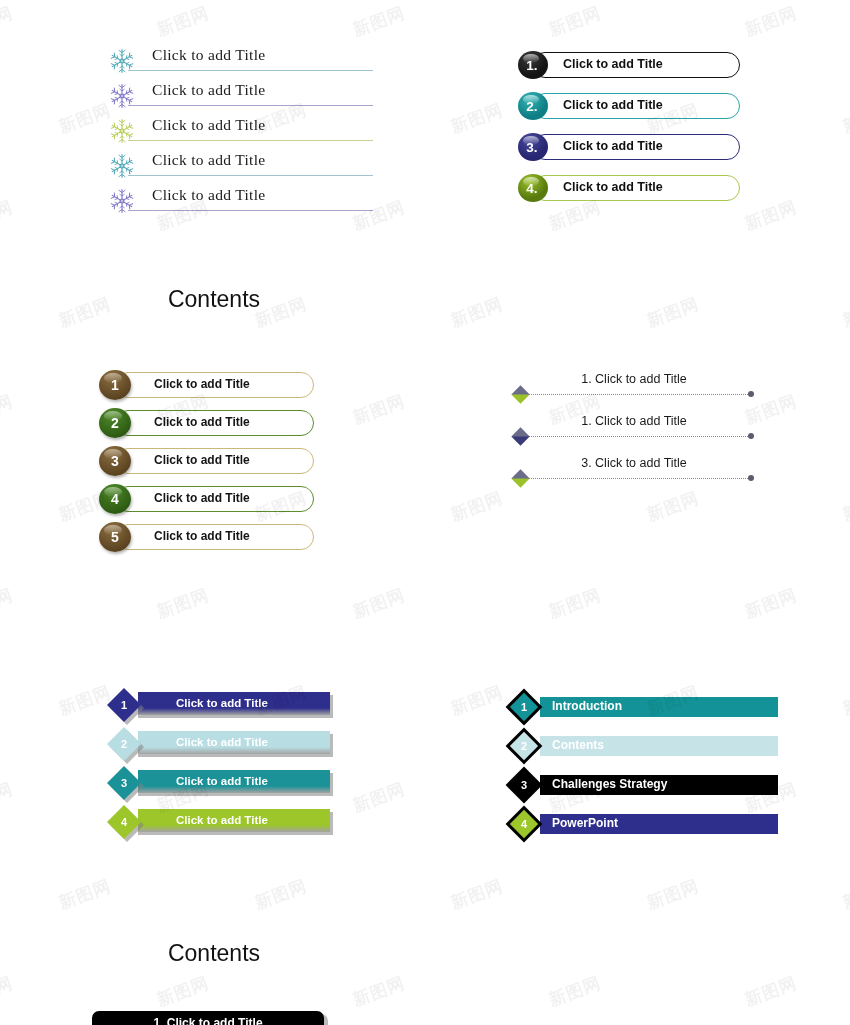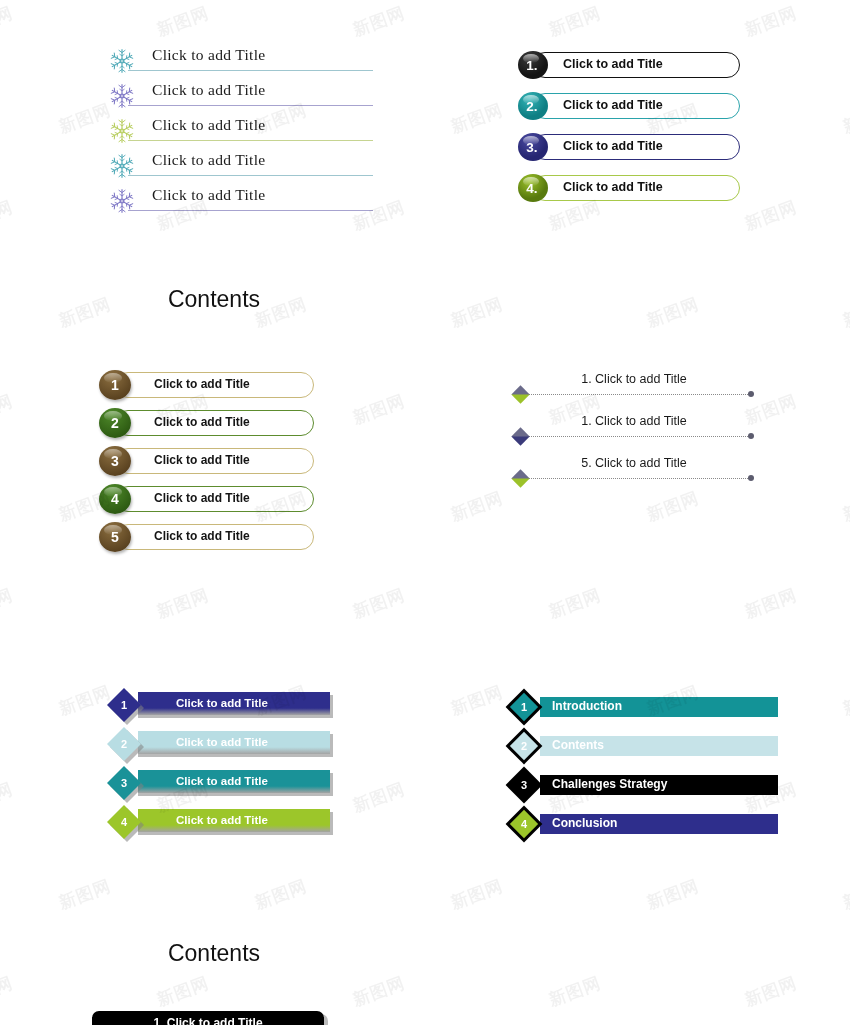--- a/index.html
+++ b/index.html
@@ -492,21 +492,21 @@
         <span class="dt-diamond" style="background:linear-gradient(135deg, #6b6b8a 0%, #6b6b8a 48%, #9cc22a 52%, #9cc22a 100%)"></span>
         <span class="dt-dot"></span>
       </div>
       <div class="dt-row">
         <span class="dt-text">1. Click to add Title</span>
         <span class="dt-line"></span>
         <span class="dt-diamond" style="background:linear-gradient(135deg, #6b6b8a 0%, #6b6b8a 48%, #3a3a7a 52%, #3a3a7a 100%)"></span>
         <span class="dt-dot"></span>
       </div>
       <div class="dt-row">
-        <span class="dt-text">5. Click to add Title</span>
+        <span class="dt-text">3. Click to add Title</span>
         <span class="dt-line"></span>
         <span class="dt-diamond" style="background:linear-gradient(135deg, #6b6b8a 0%, #6b6b8a 48%, #9cc22a 52%, #9cc22a 100%)"></span>
         <span class="dt-dot"></span>
       </div>
     </div>
 
   <div class="abs" id="chevron-left">
       <div class="cv-row">
         <span class="cv-shadow"></span>
         <span class="cv-bar" style="background:linear-gradient(180deg, #2e2e8c 0%, #2e2e8c 70%, rgba(0,0,0,.12) 100%)"></span>
@@ -561,21 +561,21 @@
         <span class="cr2-dia-outer"></span>
         <span class="cr2-dia-inner" style="background:#000000"></span>
         <span class="cr2-num">3</span>
         <span class="cr2-text">Challenges Strategy</span>
       </div>
       <div class="cr2-row">
         <span class="cr2-bar" style="background:#2e2e8c"></span>
         <span class="cr2-dia-outer"></span>
         <span class="cr2-dia-inner" style="background:#9cc62a"></span>
         <span class="cr2-num">4</span>
-        <span class="cr2-text">Conclusion</span>
+        <span class="cr2-text">PowerPoint</span>
       </div>
     </div>
 
   <div class="abs" id="contents-heading-2">
     <div>Contents</div>
   </div>
 
   <div class="abs" id="bottom-bar">
     <div class="bb-shadow"></div>
     <div class="bb-text">1. Click to add Title</div>

